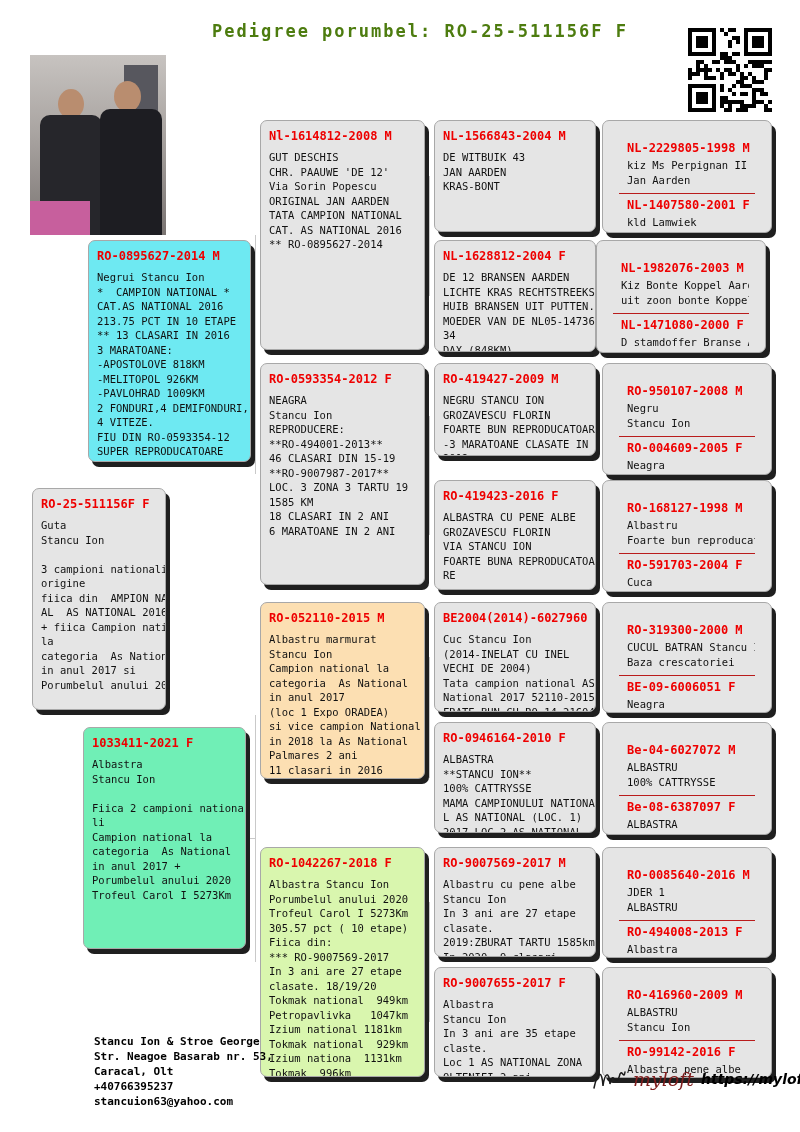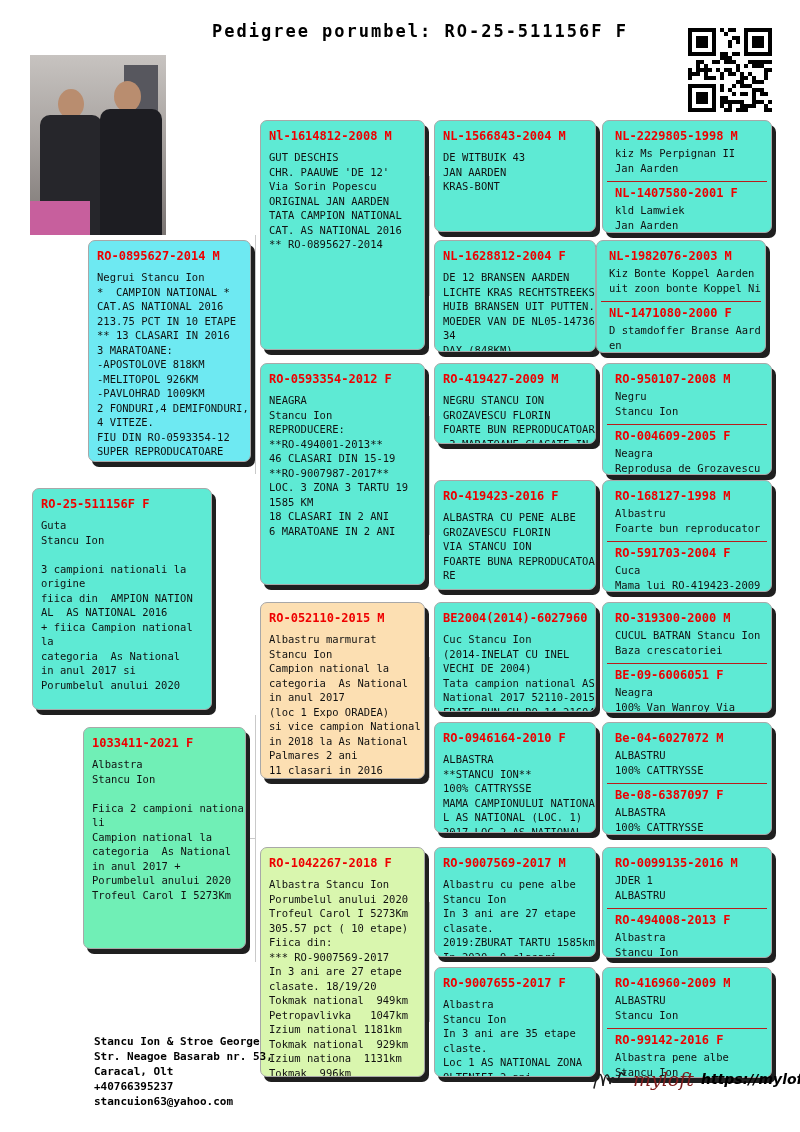--- a/index.html
+++ b/index.html
@@ -1,40 +1,40 @@
 <!DOCTYPE html>
 <html><head>
 <meta charset="utf-8">
 <style>
   html,body{margin:0;padding:0;}
   body{width:800px;height:1132px;background:#ffffff;position:relative;
        font-family:"DejaVu Sans Mono", monospace;color:#111;overflow:hidden;}
 
   .page-title{position:absolute;left:212px;top:21px;font-size:17px;font-weight:bold;
-       letter-spacing:2px;white-space:pre;color:#000000;}
+       letter-spacing:2px;white-space:pre;color:#4d7c0f;}
 
   .photo{position:absolute;left:30px;top:55px;width:136px;height:180px;overflow:hidden;
        background:linear-gradient(180deg,#c7c3c0 0%,#a8a3a0 45%,#7a7472 100%);}
   .photo .head{position:absolute;border-radius:50%;background:#b98d6f;}
   .photo .torso{position:absolute;border-radius:10px 10px 0 0;background:#26262b;}
   .photo .table{position:absolute;left:0;bottom:0;width:60px;height:34px;background:#c75f9d;}
   .photo .wallpic{position:absolute;right:8px;top:10px;width:34px;height:48px;background:#57575e;}
 
   .qr{position:absolute;left:688px;top:28px;width:84px;height:84px;}
 
-  .box{position:absolute;background:#5eead4;border:1px solid #a8a8a8;border-radius:7px;
+  .box{position:absolute;background:#e5e5e5;border:1px solid #a8a8a8;border-radius:7px;
        box-shadow:4px 5px 0 #1f1f1f;padding:6px 8px;overflow:hidden;box-sizing:border-box;}
   .ring{color:#ee0000;font-weight:bold;font-size:12px;letter-spacing:0;margin:2px 0 7px 0;white-space:pre;}
   .btext{font-size:10.5px;line-height:14.5px;white-space:pre;color:#111;}
   .cyan{background:#6ee9f2;}
   .mint{background:#70efb6;}
   .peach{background:#fcdfb2;}
   .lime{background:#d9f6ae;}
 
-  .pair{padding:4px;}
+  .pair{padding:16px;}
   .g5half{padding:4px 8px 5px 8px;height:56px;box-sizing:border-box;overflow:hidden;}
   .g5half + .g5half{border-top:1px solid #b91c1c;}
   .g5half .ring{margin:0 0 3px 0;}
 
   .cx{position:absolute;background:#c9c9c9;}
 
   .contact{position:absolute;left:48px;top:1034px;font-size:11px;font-weight:bold;
        line-height:15px;white-space:pre;color:#000;margin-left:46px;}
 
   .brand{position:absolute;left:592px;top:1066px;display:flex;align-items:center;gap:7px;}
@@ -222,21 +222,21 @@
 -APOSTOLOVE 818KM
 -MELITOPOL 926KM
 -PAVLOHRAD 1009KM
 2 FONDURI,4 DEMIFONDURI,
 4 VITEZE.
 FIU DIN RO-0593354-12
 SUPER REPRODUCATOARE
 REPRODUCERE:</div>
 </div>
 
-<div class="box" style="left:32px;top:488px;width:180px;height:222px">
+<div class="box" style="left:32px;top:488px;width:134px;height:222px">
   <div class="ring">RO-25-511156F F</div>
   <div class="btext">Guta
 Stancu Ion
 
 3 campioni nationali la
 origine
 fiica din  AMPION NATION
 AL  AS NATIONAL 2016
 + fiica Campion national
 la
@@ -323,21 +323,21 @@
 </div>
 <div class="box" style="left:434px;top:240px;width:162px;height:112px">
   <div class="ring">NL-1628812-2004 F</div>
   <div class="btext">DE 12 BRANSEN AARDEN
 LICHTE KRAS RECHTSTREEKS
 HUIB BRANSEN UIT PUTTEN.
 MOEDER VAN DE NL05-14736
 34
 DAX (848KM)</div>
 </div>
-<div class="box" style="left:434px;top:363px;width:162px;height:81px">
+<div class="box" style="left:434px;top:363px;width:162px;height:93px">
   <div class="ring">RO-419427-2009 M</div>
   <div class="btext">NEGRU STANCU ION
 GROZAVESCU FLORIN
 FOARTE BUN REPRODUCATOAR
 -3 MARATOANE CLASATE IN
 2012
 LOC. 3 TUR. MARATON EXTR</div>
 </div>
 <div class="box" style="left:434px;top:480px;width:162px;height:110px">
   <div class="ring">RO-419423-2016 F</div>
@@ -451,21 +451,21 @@
 100% CATTRYSSE</div>
   </div>
   <div class="g5half">
     <div class="ring">Be-08-6387097 F</div>
     <div class="btext">ALBASTRA
 100% CATTRYSSE</div>
   </div>
 </div>
 <div class="box pair" style="left:602px;top:847px;width:170px;height:111px">
   <div class="g5half">
-    <div class="ring">RO-0099135-2016 M</div>
+    <div class="ring">RO-0085640-2016 M</div>
     <div class="btext">JDER 1
 ALBASTRU</div>
   </div>
   <div class="g5half">
     <div class="ring">RO-494008-2013 F</div>
     <div class="btext">Albastra
 Stancu Ion</div>
   </div>
 </div>
 <div class="box pair" style="left:602px;top:967px;width:170px;height:111px">

